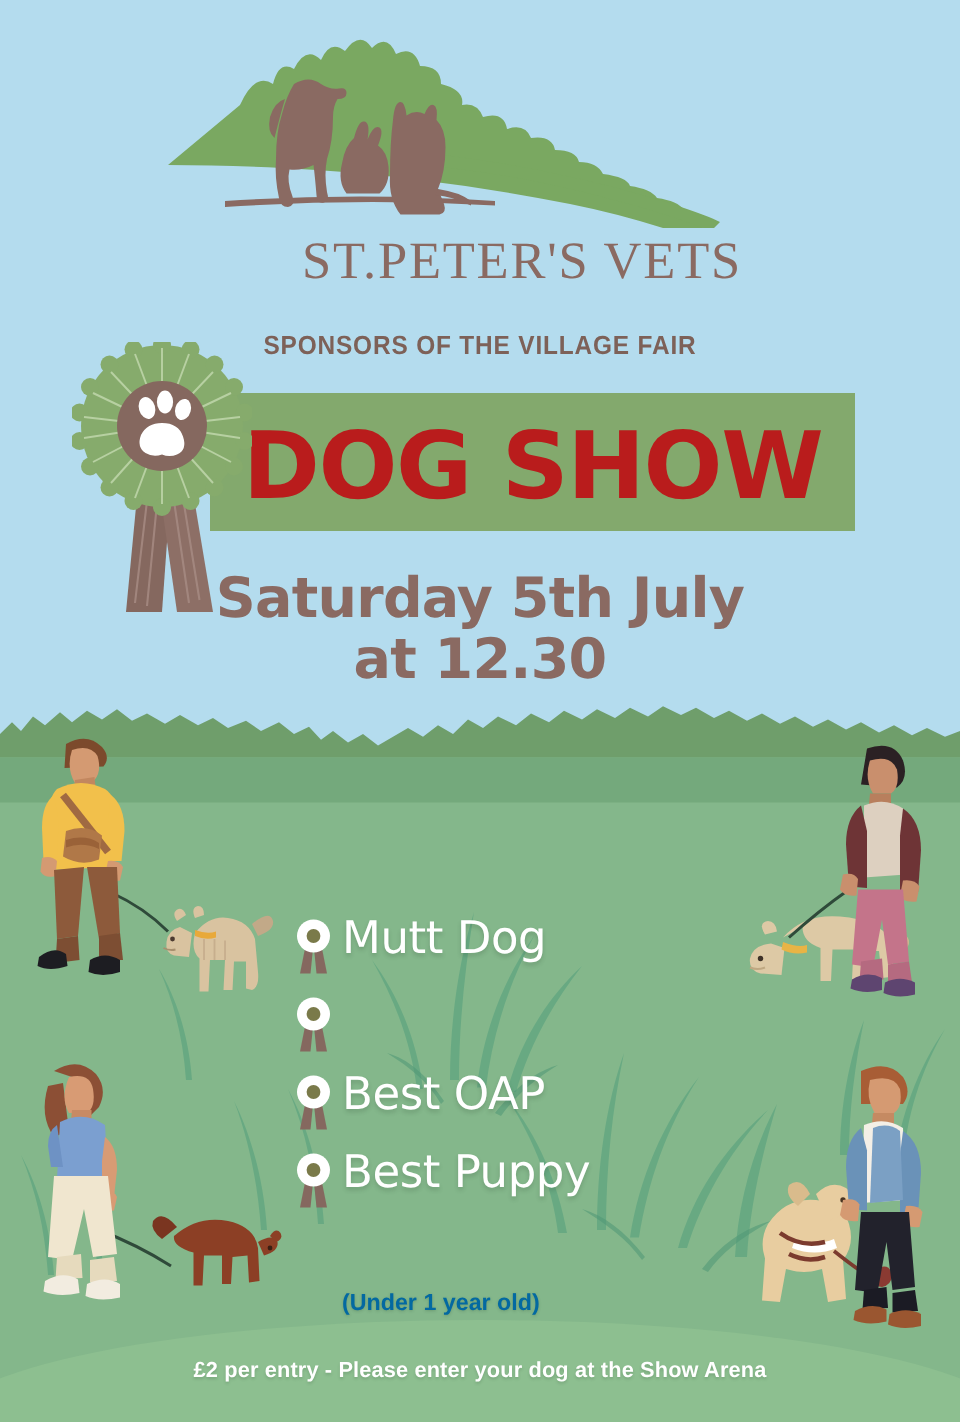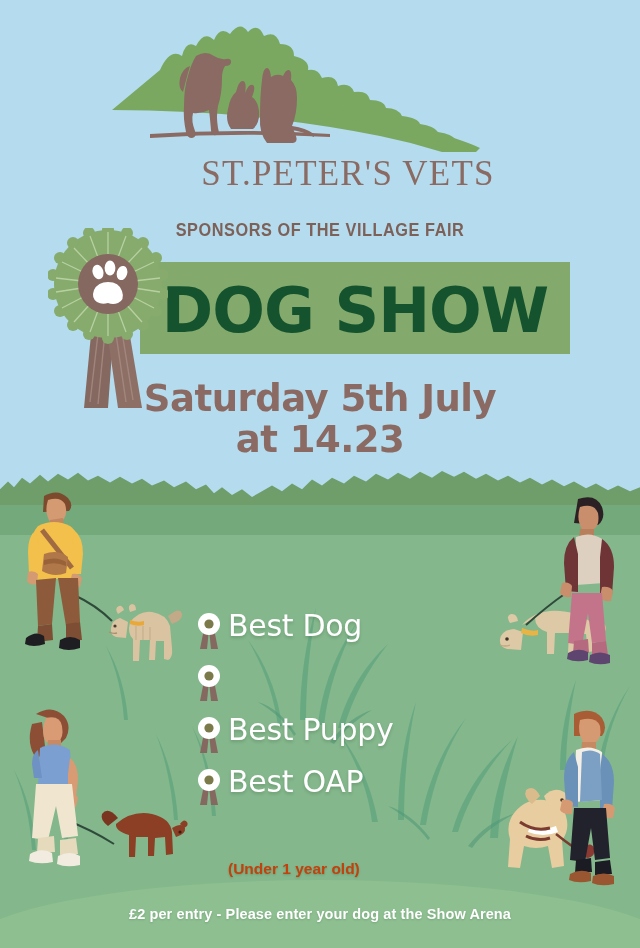--- a/index.html
+++ b/index.html
@@ -27,21 +27,21 @@
 
   
   .sponsors{position:absolute;left:0;top:220px;width:640px;text-align:center;
       font-size:17.5px;font-weight:bold;letter-spacing:.6px;color:#7d6158;
       transform:scaleX(.93);transform-origin:center;}
 
   
   .banner{position:absolute;left:140px;top:262px;width:430px;height:92px;background:#83a96d;}
   .banner-text{position:absolute;left:140px;top:264px;width:430px;height:92px;
       display:flex;align-items:center;justify-content:center;
-      font-size:62px;font-weight:bold;color:#14532d;letter-spacing:-1px;
+      font-size:62px;font-weight:bold;color:#b91c1c;letter-spacing:-1px;
       font-family:"DejaVu Sans",sans-serif;}
 
   
   .rosette-big{position:absolute;left:48px;top:228px;width:120px;height:190px;}
 
   
   .date-block{position:absolute;left:0;top:378px;width:640px;text-align:center;
       color:#8a6a62;font-weight:bold;font-size:37px;line-height:1.12;
       font-family:"DejaVu Sans",sans-serif;letter-spacing:-.5px;}
   .date-l2{display:block;}
@@ -52,21 +52,21 @@
       font-family:"DejaVu Sans",sans-serif;letter-spacing:-.5px;
       text-shadow:0 2px 3px rgba(40,70,45,.25);}
   .cat-list{position:absolute;left:196px;top:608px;width:400px;}
   .cat-item{position:relative;height:52px;}
   .cat-label{position:absolute;left:32px;top:0;
       font-size:30px;color:#ffffff;font-weight:500;white-space:nowrap;
       font-family:"DejaVu Sans",sans-serif;letter-spacing:-.3px;
       text-shadow:0 2px 3px rgba(40,70,45,.22);}
   .cat-bullet{position:absolute;left:0;top:3px;width:26px;height:42px;}
   .cat-sub{position:absolute;left:228px;top:860px;
-      font-size:15.5px;color:#c2410c;font-weight:bold;
+      font-size:15.5px;color:#0369a1;font-weight:bold;
       text-shadow:0 1px 2px rgba(40,70,45,.25);}
 
   
   .footer{position:absolute;left:0;top:906px;width:640px;text-align:center;
       font-size:14.5px;font-weight:bold;color:#ffffff;letter-spacing:.1px;
       text-shadow:0 1px 2px rgba(40,70,45,.2);}
 </style>
 </head>
 <body>
 
@@ -348,59 +348,59 @@
     <g fill="#ffffff">
       <ellipse cx="50" cy="44" rx="5.4" ry="7.4" transform="rotate(-16 50 44)"></ellipse>
       <ellipse cx="62" cy="40" rx="5.4" ry="7.6"></ellipse>
       <ellipse cx="74" cy="45" rx="5.2" ry="7.2" transform="rotate(16 74 45)"></ellipse>
       <path d="M60,54 q11,0 14,9 q3,9 -4,12 q-5,2 -10,0 q-6,2 -11,-1 q-6,-4 -3,-12 q4,-8 14,-8 Z"></path>
     </g>
   </svg>
 
   <div class="date-block">
     <span>Saturday 5th July</span>
-    <span class="date-l2">at 14.23</span>
+    <span class="date-l2">at 12.30</span>
   </div>
 
 
   <div class="cat-list">
     <div class="cat-item">
       <svg class="cat-bullet" viewBox="0 0 26 42">
         <path fill="#85685f" d="M8,18 l5,0 l-2,20 l-7,0 Z"></path>
         <path fill="#85685f" d="M13,18 l5,0 l4,20 l-7,0 Z"></path>
         <circle cx="13" cy="13" r="11" fill="#ffffff"></circle>
         <circle cx="13" cy="13" r="4.6" fill="#7a7a4a"></circle>
       </svg>
-      <div class="cat-label">Best Dog</div>
+      <div class="cat-label">Mutt Dog</div>
     </div>
     <div class="cat-item">
       <svg class="cat-bullet" viewBox="0 0 26 42">
         <path fill="#85685f" d="M8,18 l5,0 l-2,20 l-7,0 Z"></path>
         <path fill="#85685f" d="M13,18 l5,0 l4,20 l-7,0 Z"></path>
         <circle cx="13" cy="13" r="11" fill="#ffffff"></circle>
         <circle cx="13" cy="13" r="4.6" fill="#7a7a4a"></circle>
       </svg>
     </div>
     <div class="cat-item">
       <svg class="cat-bullet" viewBox="0 0 26 42">
         <path fill="#85685f" d="M8,18 l5,0 l-2,20 l-7,0 Z"></path>
         <path fill="#85685f" d="M13,18 l5,0 l4,20 l-7,0 Z"></path>
         <circle cx="13" cy="13" r="11" fill="#ffffff"></circle>
         <circle cx="13" cy="13" r="4.6" fill="#7a7a4a"></circle>
       </svg>
-      <div class="cat-label">Best Puppy</div>
+      <div class="cat-label">Best OAP</div>
     </div>
     <div class="cat-item">
       <svg class="cat-bullet" viewBox="0 0 26 42">
         <path fill="#85685f" d="M8,18 l5,0 l-2,20 l-7,0 Z"></path>
         <path fill="#85685f" d="M13,18 l5,0 l4,20 l-7,0 Z"></path>
         <circle cx="13" cy="13" r="11" fill="#ffffff"></circle>
         <circle cx="13" cy="13" r="4.6" fill="#7a7a4a"></circle>
       </svg>
-      <div class="cat-label">Best OAP</div>
+      <div class="cat-label">Best Puppy</div>
     </div>
   </div>
 
   <div class="cat-sub">(Under 1 year old)</div>
 
   <div class="footer">£2 per entry - Please enter your dog at the Show Arena</div>
 
 </div>
 
 </body></html>

